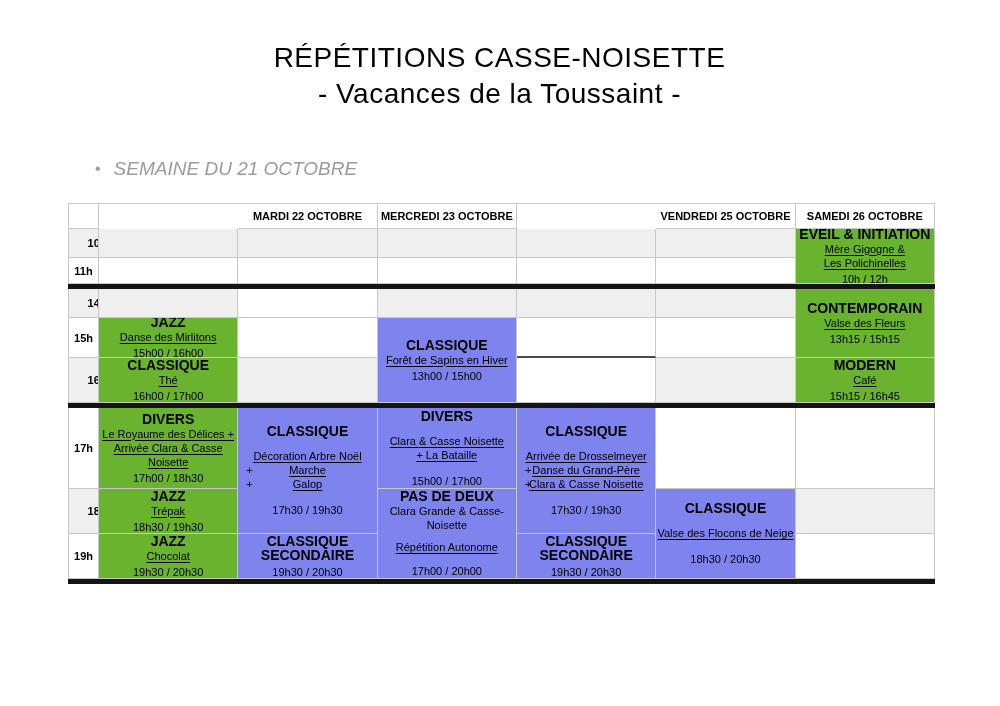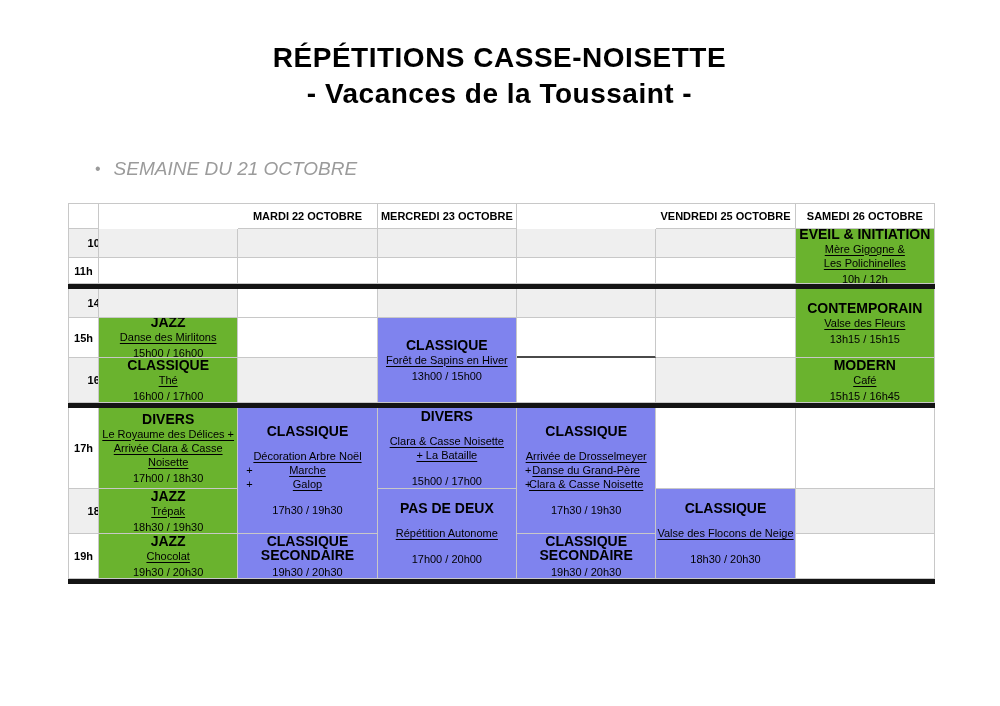--- a/index.html
+++ b/index.html
@@ -3,21 +3,21 @@
 <meta charset="utf-8">
 <style>
   :root{
     --green:#6ab32e; --purple:#7f83ee; --grey:#efefef; --line:#c8c8c8;
     --bar:#141414; --heading_grey:#9b9b9b;
   }
   html,body{margin:0;padding:0;}
   .page{position:relative;width:1000px;height:706px;background:#ffffff;overflow:hidden;
         font-family:"Liberation Sans","DejaVu Sans",sans-serif;color:#000;}
   .title{position:absolute;top:40px;left:0;right:1px;text-align:center;
-         font-weight:700;font-size:28px;line-height:36px;letter-spacing:.5px;}
+         font-weight:400;font-size:28px;line-height:36px;letter-spacing:.5px;}
   .week{position:absolute;top:158px;left:95px;font-style:italic;font-size:19px;
         color:var(--heading_grey);display:flex;align-items:center;}
   .week .bullet{font-style:normal;font-size:16px;margin-right:13px;}
   .sheet{position:absolute;top:203px;left:68px;width:867px;}
   .sec{display:grid;grid-template-columns:30px repeat(6,1fr);
        border-left:1px solid var(--line);background:#fff;}
   .sec1{grid-template-rows:25px 29px 26px;border-top:1px solid var(--line);}
   .sec2{grid-template-rows:29px 40px 45px;}
   .sec3{grid-template-rows:81px 45px 45px;}
   .bar{height:5px;background:var(--bar);}
@@ -170,20 +170,21 @@
       <div class="cell white" style="grid-area:1/7"></div>
 
       <div class="cell time grey" style="grid-area:2/1">18h</div>
       <div class="cell ev green" style="grid-area:2/2">
           <div class="ev-title">JAZZ</div>
           <div class="ev-line"><span class="u-text">Trépak</span></div>
           <div class="ev-time">18h30 / 19h30</div>
         </div>
       <div class="cell ev purple" style="grid-area:2/4/4/5">
           <div class="ev-title">PAS DE DEUX</div>
+          <div class="ev-line"><span>Clara Grande &amp; Casse-Noisette</span></div>
           <div class="ev-line blank"></div>
           <div class="ev-line"><span class="u-text">Répétition Autonome</span></div>
           <div class="ev-line blank"></div>
           <div class="ev-time">17h00 / 20h00</div>
         </div>
       <div class="cell ev purple" style="grid-area:2/6/4/7">
           <div class="ev-title">CLASSIQUE</div>
           <div class="ev-line blank"></div>
           <div class="ev-line"><span class="u-text">Valse des Flocons de Neige</span></div>
           <div class="ev-line blank"></div>

